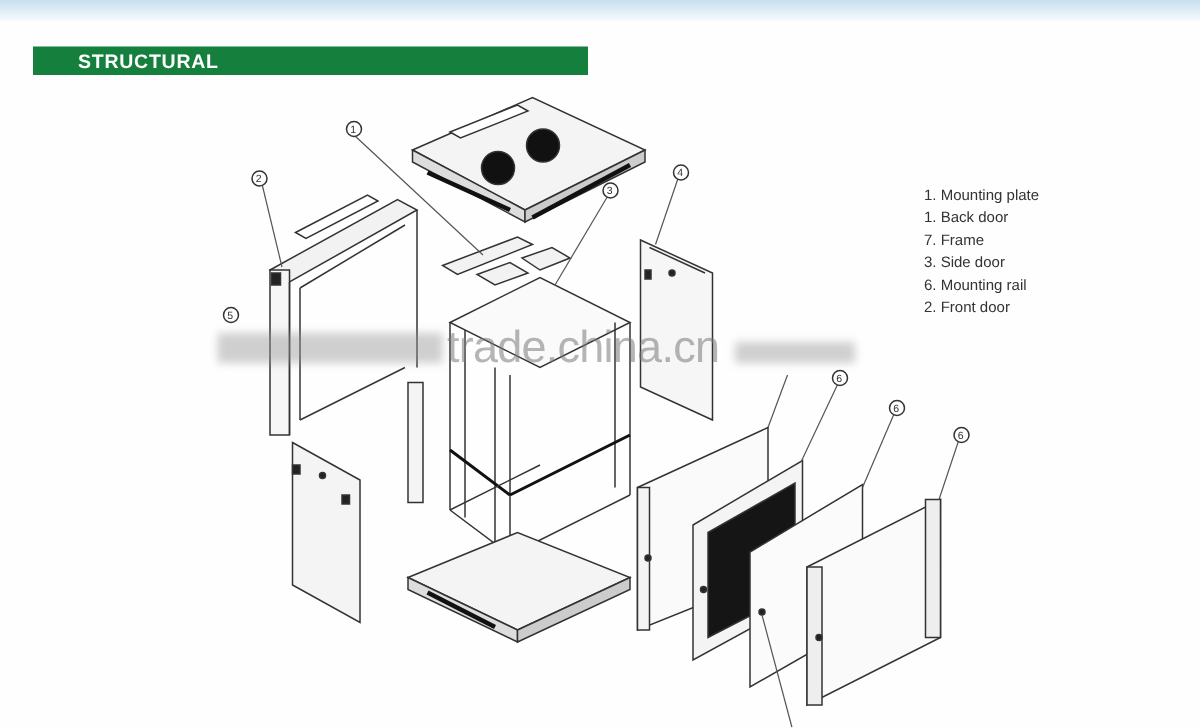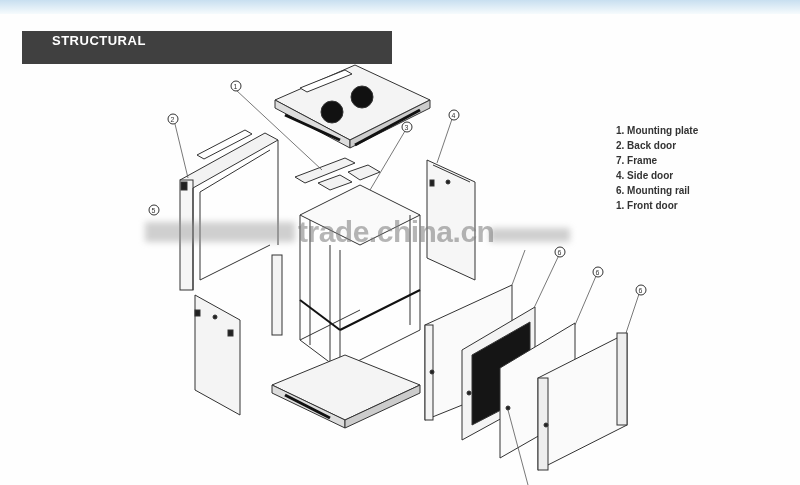--- a/index.html
+++ b/index.html
@@ -1,23 +1,23 @@
 <!DOCTYPE html>
 <html><head>
 <meta charset="utf-8">
 <style>
   html, body { margin:0; padding:0; }
   body { width:800px; height:485px; position:relative; overflow:hidden; background:#fefefe; font-family:"Liberation Sans", sans-serif; }
   .topband { position:absolute; left:0; top:0; width:800px; height:14px; background:linear-gradient(#c8dff0, #f6fbfd); }
-  .section-bar { position:absolute; left:22px; top:31px; width:370px; height:33px; background:#404040; }
+  .section-bar { position:absolute; left:22px; top:31px; width:370px; height:19px; background:#15803d; }
   .section-title { position:absolute; left:30px; top:2px; color:#ffffff; font-weight:bold; font-size:13px; letter-spacing:0.5px; }
   .legend { position:absolute; left:616px; top:123px; font-size:10px; color:#333; line-height:15px; }
-  .legend div { white-space:nowrap;font-weight:bold; }
+  .legend div { white-space:nowrap; }
   .diagram { position:absolute; left:0; top:0; width:800px; height:485px; }
-  .watermark { position:absolute; left:298px; top:215px; font-size:30px; color:rgba(120,120,120,0.55); letter-spacing:-0.5px;font-weight:bold; }
+  .watermark { position:absolute; left:298px; top:215px; font-size:30px; color:rgba(120,120,120,0.55); letter-spacing:-0.5px; }
   .blur { position:absolute; background:rgba(150,150,150,0.45); filter:blur(3px); }
   .callout { font-size:7px; fill:#333; font-family:"Liberation Sans", sans-serif; }
 </style>
 </head>
 <body>
 
 <div class="topband"></div>
 
 <div class="section-bar">
   <span class="section-title">STRUCTURAL</span>
@@ -155,18 +155,18 @@
       <text class="callout" x="638.5" y="292.5" stroke="none">6</text>
     </g>
 </svg>
 
 <div class="blur" style="left:145px;top:222px;width:150px;height:20px;"></div>
 <div class="blur" style="left:490px;top:228px;width:80px;height:14px;"></div>
 <div class="watermark">trade.china.cn</div>
 
 <div class="legend">
   <div>1. Mounting plate</div>
-  <div>2. Back door</div>
+  <div>1. Back door</div>
   <div>7. Frame</div>
-  <div>4. Side door</div>
+  <div>3. Side door</div>
   <div>6. Mounting rail</div>
-  <div>1. Front door</div>
+  <div>2. Front door</div>
 </div>
 
 </body></html>

